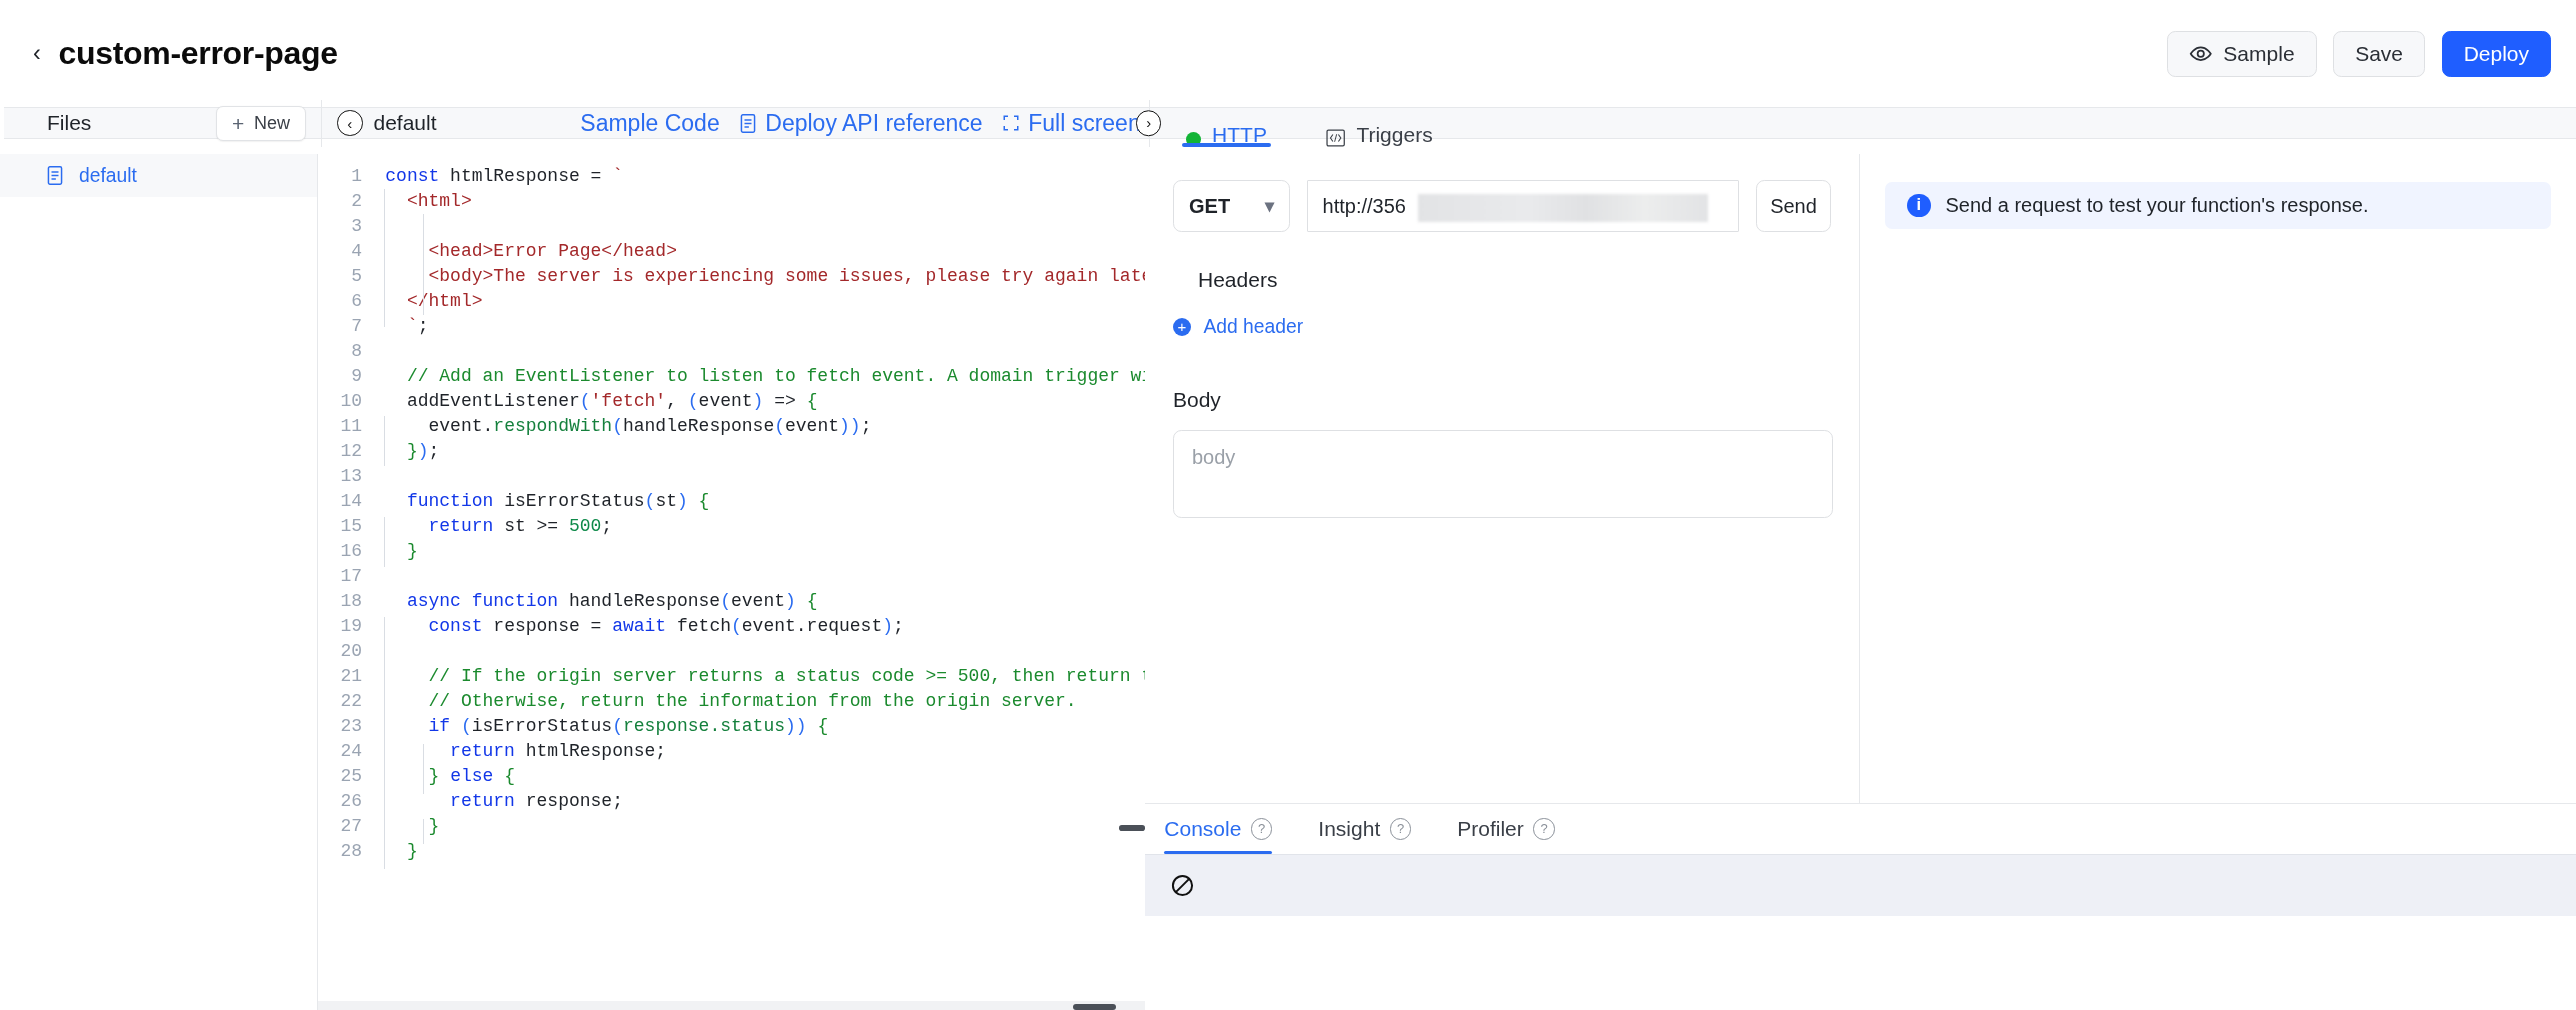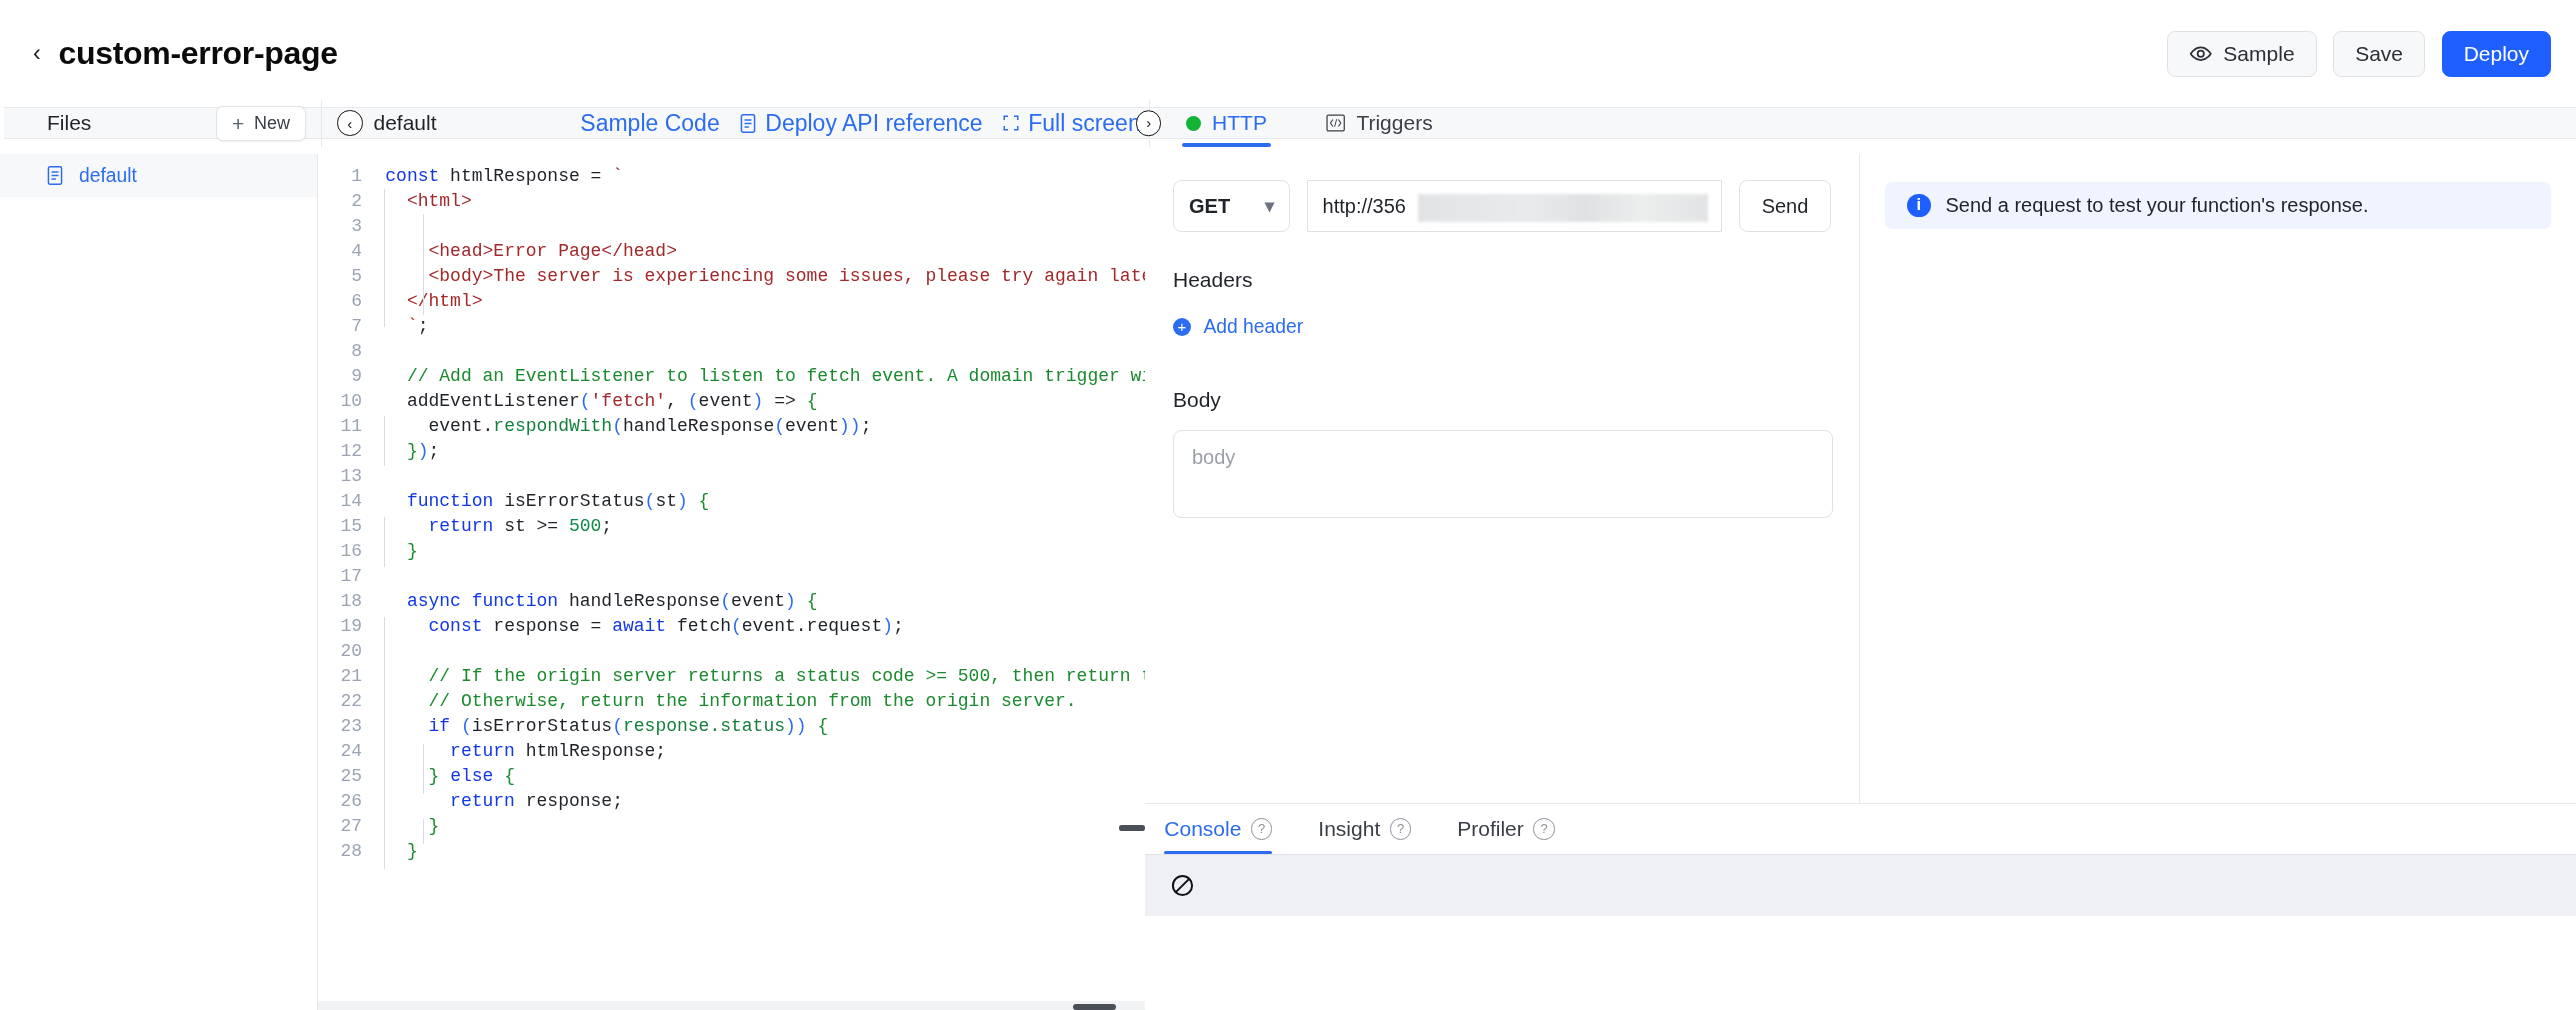--- a/index.html
+++ b/index.html
@@ -68,21 +68,21 @@
   .lnk{font-size:23px;color:#2b6cf0;display:flex;align-items:center;gap:8.3px;cursor:pointer;white-space:nowrap;}
   .doc-ic{width:18px;height:21px;display:block;}
   .fs-ic{width:18px;height:18px;display:block;}
   .circ-chevron.float{
     position:absolute;right:-12.4px;top:50%;transform:translateY(-50%);margin-left:0;z-index:5;
   }
   .tb-right{
     flex:1;height:47px;display:flex;align-items:center;padding-left:32px;gap:0;box-sizing:border-box;
   }
   .tab{
-    height:47px;display:flex;align-items:center;gap:11px;font-size:21px;color:#3a3f47;
+    height:47px;display:flex;align-items:flex-end;gap:11px;font-size:21px;color:#3a3f47;
     position:relative;cursor:pointer;padding:0 4.1px;box-sizing:border-box;
   }
   .tab.active{color:#2b6cf0;}
   .tab.active::after{
     content:"";position:absolute;left:0;right:0;bottom:0;height:3.5px;background:#2b6cf0;border-radius:2.1px;
   }
   .dot-green{width:15px;height:15px;border-radius:50%;background:#12b436;display:block;}
   .code-ic{width:19.3px;height:18px;display:block;}
   .tab-gap{width:51px;}
 
@@ -147,25 +147,25 @@
     flex:1;height:52px;margin-left:16.6px;border:0.7px solid #dee0e3;border-radius:1px;background:#fff;
     display:flex;align-items:center;padding:0 15px;box-sizing:border-box;
     font-size:20px;color:#1f2329;position:relative;overflow:hidden;cursor:text;
   }
   .url-redact{
     position:absolute;left:110px;top:13px;width:290px;height:28px;
     background:linear-gradient(90deg,#e2e3e5 0%,#e9eaec 38%,#e0e1e3 58%,#eceded 78%,#e2e3e5 100%);
     filter:blur(1.4px);
   }
   .send-btn{
-    width:92px;height:52px;margin-left:16.6px;border:0.7px solid #dee0e3;border-radius:8.3px;background:#fff;
+    width:75px;height:52px;margin-left:16.6px;border:0.7px solid #dee0e3;border-radius:8.3px;background:#fff;
     display:flex;align-items:center;justify-content:center;font-size:20px;color:#1f2329;cursor:pointer;
     box-sizing:border-box;
   }
-  .sec-title{font-size:21px;color:#1f2329;margin-top:36px;}
+  .sec-title{font-size:21px;color:#1f2329;margin-top:36px;margin-left:25px;}
   .add-header{
     margin-top:23.5px;display:flex;align-items:center;gap:12.4px;font-size:19.3px;color:#2b6cf0;cursor:pointer;
   }
   .plus-circ{
     width:18px;height:18px;border-radius:50%;background:#2b6cf0;color:#fff;font-size:15px;
     display:flex;align-items:center;justify-content:center;line-height:1;
   }
   .body-title{font-size:21px;color:#1f2329;margin-top:50px;}
   .body-box{
     margin-top:18px;width:660px;height:88px;border:0.7px solid #dee0e3;border-radius:8.3px;background:#fff;

